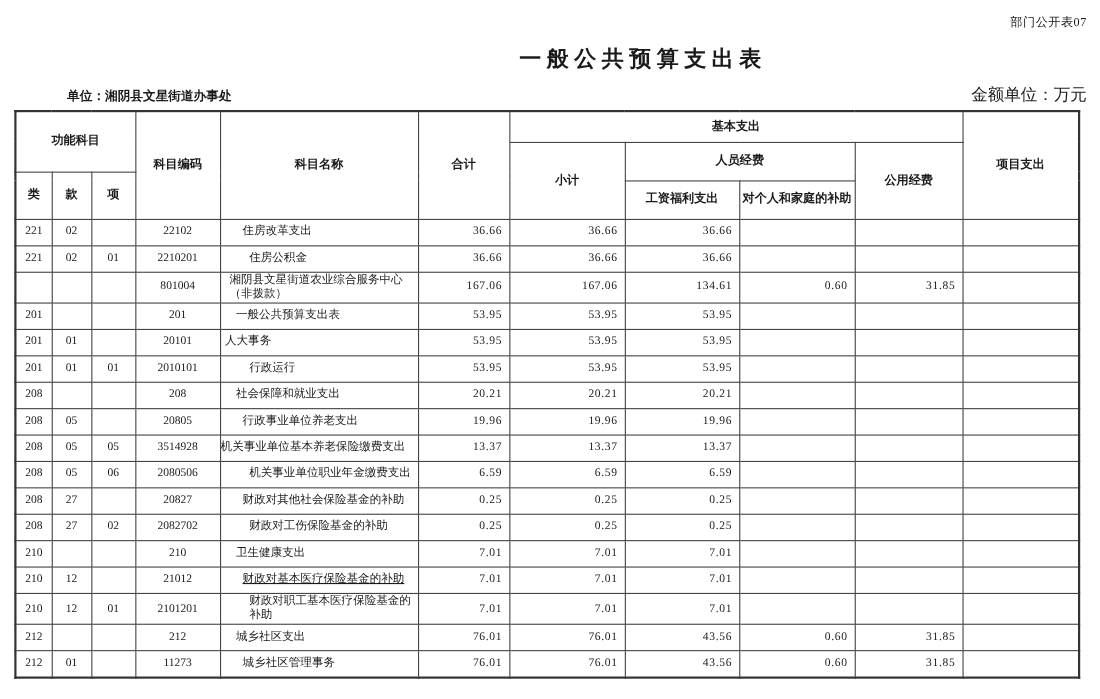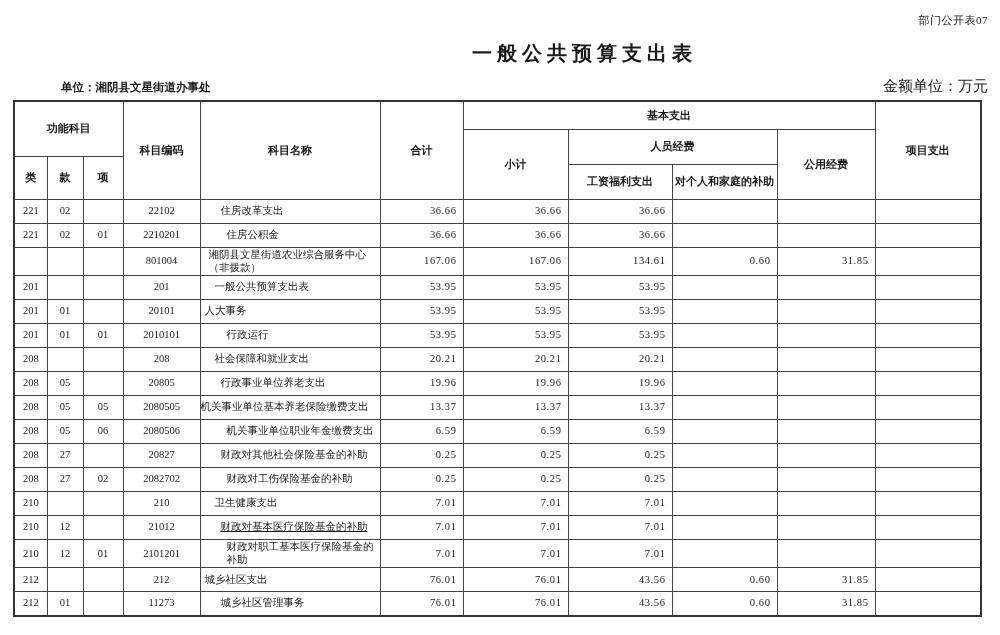--- a/index.html
+++ b/index.html
@@ -206,21 +206,21 @@
           <td class="c-num">19.96</td>
           <td class="c-num">19.96</td>
           <td class="c-num"></td>
           <td class="c-num"></td>
           <td class="c-num"></td>
         </tr>
         <tr>
           <td class="c-mid">208</td>
           <td class="c-mid">05</td>
           <td class="c-mid">05</td>
-          <td class="c-mid">2080505</td>
+          <td class="c-mid">3514928</td>
           <td class="c-name" style="">机关事业单位基本养老保险缴费支出</td>
           <td class="c-num">13.37</td>
           <td class="c-num">13.37</td>
           <td class="c-num">13.37</td>
           <td class="c-num"></td>
           <td class="c-num"></td>
           <td class="c-num"></td>
         </tr>
         <tr>
           <td class="c-mid">208</td>
@@ -298,21 +298,21 @@
           <td class="c-num">7.01</td>
           <td class="c-num"></td>
           <td class="c-num"></td>
           <td class="c-num"></td>
         </tr>
         <tr>
           <td class="c-mid">212</td>
           <td class="c-mid"></td>
           <td class="c-mid"></td>
           <td class="c-mid">212</td>
-          <td class="c-name" style="padding-left: 4px;">城乡社区支出</td>
+          <td class="c-name" style="padding-left: 14px;">城乡社区支出</td>
           <td class="c-num">76.01</td>
           <td class="c-num">76.01</td>
           <td class="c-num">43.56</td>
           <td class="c-num">0.60</td>
           <td class="c-num">31.85</td>
           <td class="c-num"></td>
         </tr>
         <tr>
           <td class="c-mid">212</td>
           <td class="c-mid">01</td>

